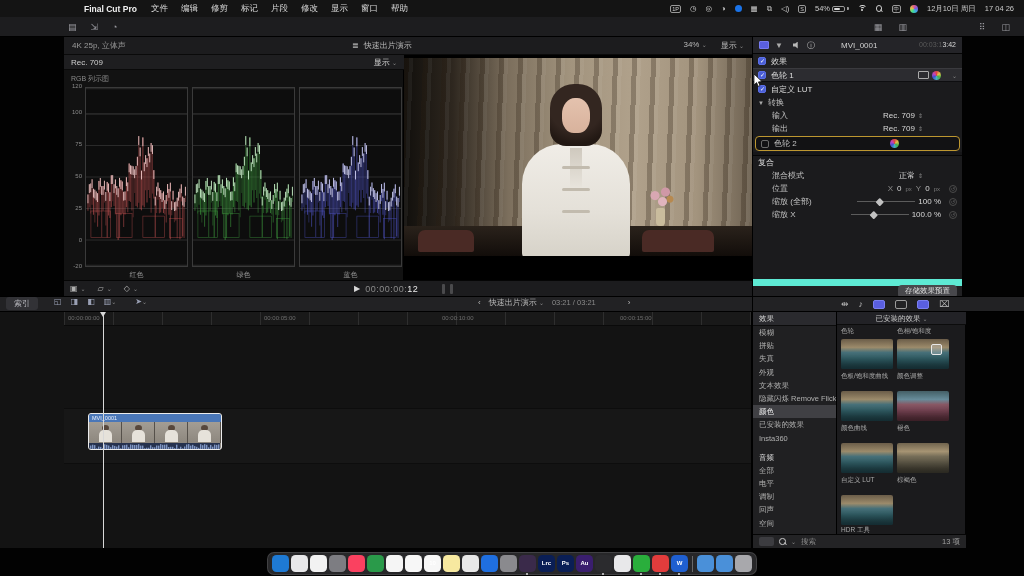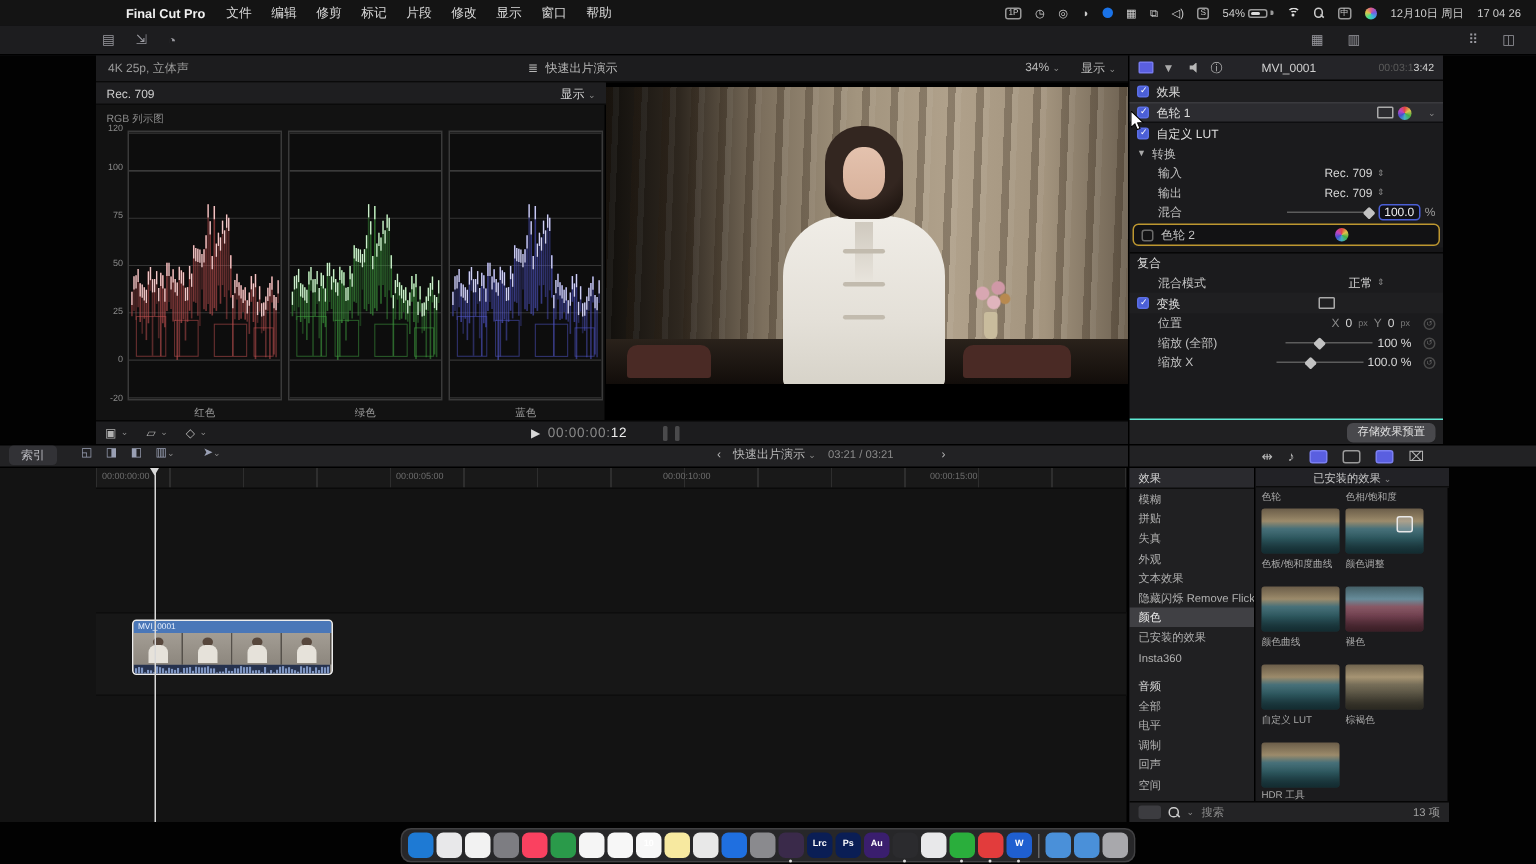--- a/index.html
+++ b/index.html
@@ -88,21 +88,21 @@
   .slider{position:relative;width:58px;height:9px;flex:none;}
   .slider .trk{position:absolute;left:0;right:0;top:4px;height:1px;background:#5c5c5c;}
   .slider .knob{position:absolute;top:1.5px;width:5.5px;height:5.5px;background:#c2c2c2;transform:rotate(45deg);border-radius:1px;}
   .vbox{border:1px solid #4b5fd6;background:#101016;border-radius:3px;padding:0 3px;color:#f0f0f0;min-width:26px;text-align:right;}
   .cwheel{width:9px;height:9px;border-radius:50%;background:conic-gradient(#e04444,#e0c24a,#44b044,#44b0c0,#4450d0,#c044c0,#e04444);flex:none;}
   .scrico{width:11px;height:8px;border:1px solid #aaa;border-radius:1px;flex:none;}
   .lutpill{margin-left:auto;width:146px;height:11px;border-radius:6px;background:linear-gradient(#5a60da,#3f45b8);color:#fff;font-size:6.3px;line-height:11px;padding:0 10px 0 5px;white-space:nowrap;overflow:hidden;position:relative;}
   .lutpill::after{content:"⌄";position:absolute;right:3px;top:0;font-size:6px;color:#dfe2ff;}
   .cw2{margin:1px 2px;border:1px solid #bd9730;border-radius:4px;height:15px;background:#121214;}
   .isep{height:4px;border-bottom:1px solid #060606;background:#161618;}
-  #isavebar{position:absolute;left:0;bottom:0;width:210px;height:17px;background:#202022;border-top:1px solid #5eead4;display:flex;align-items:center;justify-content:flex-end;padding:0 6px;}
+  #isavebar{position:absolute;left:0;bottom:0;width:210px;height:17px;background:#202022;border-top:7px solid #5eead4;display:flex;align-items:center;justify-content:flex-end;padding:0 6px;}
   #isavebar .btn{background:#48484c;border-radius:4px;padding:1.5px 7px;font-size:7.5px;color:#e0e0e0;}
   .disc{color:#aaa;font-size:6px;margin-right:4px;}
   
   #midbar{left:0;top:296px;width:752px;height:16px;background:#222224;border-top:1px solid #000;border-bottom:1px solid #000;display:flex;align-items:flex-start;padding:0 6px;font-size:8px;color:#a8a8ae;}
   #midbar .pill{background:#323236;border-radius:3px;padding:1px 8px;color:#b8b8be;margin-right:16px;}
   #midbar .ticon{margin-right:9px;color:#9aa0b4;}
   #midnav{position:absolute;left:478px;width:200px;display:flex;align-items:center;gap:8px;color:#b8b8b8;}
   #midnav .dur{color:#8a8a8a;font-size:7.5px;}
   #brbar{left:752px;top:296px;width:272px;height:16px;background:#222224;border-top:1px solid #000;border-bottom:1px solid #000;border-left:1px solid #000;display:flex;align-items:center;gap:10px;padding:0 10px 0 88px;font-size:9px;color:#b8b8b8;}
   .bico{width:12px;height:9px;border:1px solid #9a9a9a;border-radius:2px;}
@@ -793,56 +793,40 @@
         </span>
     </div>
     <div class="irow">
       <span class="lbl ind">输出</span>
       <span class="val" style="margin-right:34px">
           <span>Rec. 709</span>
           <span class="stp">⇕</span>
         </span>
     </div>
 
-    <div class="irow">
-      <span class="lbl ind">混合</span>
-      <span class="val">
-        <span class="slider">
-            <span class="trk"></span>
-            <span class="knob" style="left:52px"></span>
-          </span>
-        <span class="vbox">100.0</span>
-        <span style="color:#9a9a9a">%</span>
-      </span>
-    </div>
 
     <div class="cw2 irow">
       <span class="cb"></span>
       <span class="lbl">色轮 2</span>
       <span class="cwheel abs" style="left:134px"></span>
     </div>
 
     <div class="isep"></div>
 
     <div class="irow">
       <span class="lbl b">复合</span>
     </div>
     <div class="irow">
       <span class="lbl ind">混合模式</span>
       <span class="val" style="margin-right:34px">
           <span>正常</span>
           <span class="stp">⇕</span>
         </span>
     </div>
 
-    <div class="irow grp" style="background:#1f1f21">
-      <span class="cb on"></span>
-      <span class="lbl b">变换</span>
-      <span class="scrico abs" style="left:126px"></span>
-    </div>
 
     <div class="irow">
       <span class="lbl ind">位置</span>
       <span class="val" style="gap:4px">
         <span style="color:#8a8a8a">X</span>
         <span>0</span>
         <span style="color:#7a7a7a;font-size:6px">px</span>
         <span style="color:#8a8a8a">Y</span>
         <span>0</span>
         <span style="color:#7a7a7a;font-size:6px">px</span>

